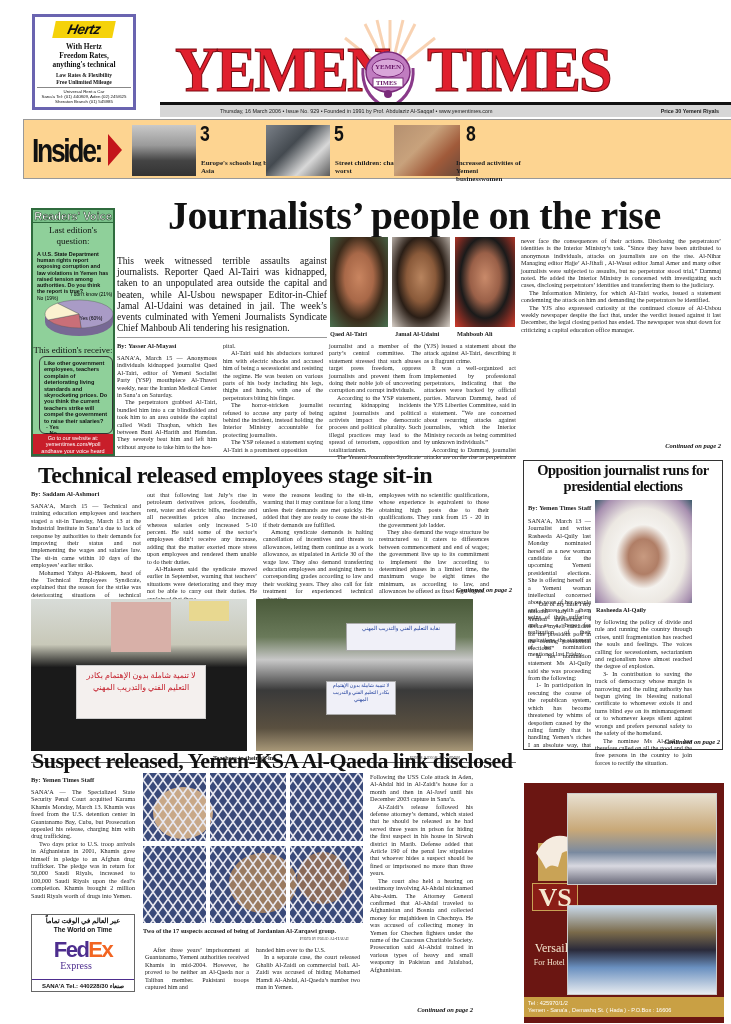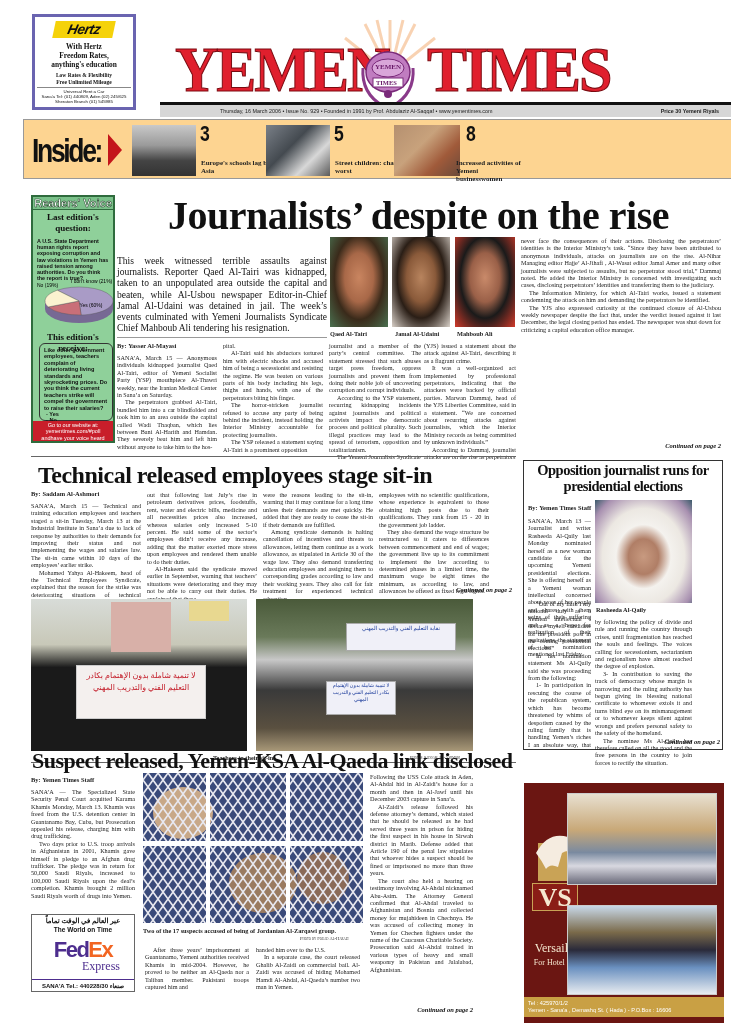--- a/index.html
+++ b/index.html
@@ -28,58 +28,58 @@
 #dateline .p{position:absolute;right:12px;font-weight:bold}
 
 #inside{left:23px;top:119px;width:712px;height:60px;background:#fdd491;border:1px solid #999}
 #inside .lbl{position:absolute;left:8px;top:10px;font-family:"Liberation Sans",sans-serif;font-weight:bold;font-size:34px;line-height:40px;letter-spacing:-3px;transform:scaleX(0.78);transform-origin:left;color:#111}
 #inside .arrow{position:absolute;left:84px;top:14px;width:0;height:0;border-top:16px solid transparent;border-bottom:16px solid transparent;border-left:14px solid #c4151a}
 .ins-item{position:absolute;top:5px;height:50px}
 .ins-item .ph{position:absolute;left:0;top:0;width:64px;height:51px}
 .ins-item .num{position:absolute;left:68px;top:-3px;font-family:"Liberation Sans",sans-serif;font-weight:bold;font-size:22px;line-height:24px;transform:scaleX(0.8);transform-origin:left}
 .ins-item .it{position:absolute;left:69px;top:34px;font-size:7px;line-height:8px;width:110px;font-weight:bold;color:#222}
 
-#voice{left:31px;top:195px;width:84px;height:248px;background:#8fd09a;border:2px solid #2f6b3d}
+#voice{left:31px;top:208px;width:84px;height:248px;background:#8fd09a;border:2px solid #2f6b3d}
 #voice .h{background:#7bc18a;font-family:"Liberation Sans",sans-serif;font-weight:bold;font-size:11px;line-height:12px;color:#fff;text-align:center;-webkit-text-stroke:0.5px #1a3a20;border-bottom:1px solid #2f6b3d}
-#voice .sh{font-weight:bold;font-size:9px;line-height:11px;text-align:center;color:#111;margin-top:2px}
+#voice .sh{font-weight:normal;font-size:9px;line-height:11px;text-align:center;color:#111;margin-top:2px}
 #voice .q{font-family:"Liberation Sans",sans-serif;font-weight:bold;font-size:5.4px;line-height:6.2px;padding:4px 4px 0}
 #pie{position:absolute;left:2px;top:80px;width:80px;height:52px}
 #voice .qbox{position:absolute;left:6px;top:146px;width:74px;height:78px;border:1px solid #333;border-radius:6px;font-family:"Liberation Sans",sans-serif;font-weight:bold;font-size:5.6px;line-height:6.4px;padding:3px 4px}
 #voice .foot{position:absolute;left:0;bottom:0;width:80px;height:20px;background:#c81e2a;color:#fff;font-family:"Liberation Sans",sans-serif;font-size:5.5px;line-height:6.4px;text-align:center;padding-top:1px}
 .hl{font-family:"Liberation Serif",serif;font-weight:bold;color:#111;white-space:nowrap;letter-spacing:-0.5px}
 #h1{left:168px;top:193px;font-size:40px;line-height:46px}
 #lead{left:117px;top:256px;width:210px;font-weight:normal;font-size:9.5px;line-height:11.2px;text-align:justify;color:#111}
 #h2{left:38px;top:461px;font-size:24px;line-height:28px}
 #h3{left:32px;top:748px;font-size:22px;line-height:26px}
 #oppbox{left:523px;top:460px;width:200px;height:290px;border:1px solid #333}
 #h4{left:527px;top:462px;width:192px;font-size:14.5px;line-height:16px;text-align:center;white-space:normal}
 .hrule{position:absolute;height:1px;background:#999}
 #fedex{left:31px;top:914px;width:104px;height:78px;border:1px solid #666;background:#fff;text-align:center}
 #fedex .ar{font-size:7px;line-height:9px;font-weight:bold;margin-top:2px}
 #fedex .w{font-family:"Liberation Sans",sans-serif;font-weight:bold;font-size:6.5px;line-height:8px}
 #fedex .fx{font-family:"Liberation Sans",sans-serif;font-weight:bold;font-size:22px;line-height:24px;letter-spacing:-1.5px;margin-top:4px}
 #fedex .fx .f1{color:#4d2d8e}#fedex .fx .f2{color:#f26522}
-#fedex .ex{font-size:12px;color:#4d2d8e;text-align:right;padding-right:14px;line-height:8px}
+#fedex .ex{font-size:10px;color:#4d2d8e;text-align:center;padding-right:14px;line-height:8px}
 #fedex .tel{position:absolute;left:0;bottom:0;width:100%;height:12px;border-top:1px solid #4d2d8e;font-family:"Liberation Sans",sans-serif;font-weight:bold;font-size:6px;line-height:12px}
 #vers{left:524px;top:783px;width:200px;height:240px;background:#6b1612}
 #vers .name{position:absolute;left:4px;top:158px;width:60px;text-align:center;color:#f5e8d0;font-size:12px;line-height:14px}
 #vers .sub{position:absolute;left:4px;top:175px;width:60px;text-align:center;color:#f5e8d0;font-size:8px;line-height:10px}
 #vers .vs{position:absolute;left:8px;top:100px;width:46px;height:28px;background:#8a1d16;border:1px solid #c9a356;color:#f5e8d0;font-size:26px;line-height:28px;text-align:center;font-weight:bold}
 #vers .addr{position:absolute;left:0;bottom:6px;width:100%;height:20px;background:#c9a044;color:#fff;font-family:"Liberation Sans",sans-serif;font-size:5.6px;line-height:6.5px;padding:3px 4px}
 #vers .room{position:absolute;left:43px;border:1px solid #ccc}
 </style>
 </head>
 <body>
 
 <div id="hertz" class="abs">
   <div class="logo">Hertz</div>
   <div class="l1">
     <div>With Hertz</div>
     <div>Freedom Rates,</div>
-    <div>anything's education</div>
+    <div>anything's technical</div>
   </div>
   <div class="l2">
     <div>Low Rates &amp; Flexibility</div>
     <div>Free Unlimited Mileage</div>
   </div>
   <div class="l3">
     <div>Universal Rent a Car</div>
     <div>Sana'a Tel: (01) 440809, Aden (02) 245/625</div>
     <div>Sheraton Branch (01) 545985</div>
   </div>
@@ -161,21 +161,21 @@
     <div style="padding-left:2px">- No</div>
     <div style="padding-left:2px">- I don't know</div>
   </div>
   <div class="foot">
     <div>Go to our website at:</div>
     <div>yementimes.com/#poll</div>
     <div>andhave your voice heard</div>
   </div>
 </div>
 
-<div id="h1" class="abs hl">Journalists’ despite on the rise</div>
+<div id="h1" class="abs hl">Journalists’ people on the rise</div>
 <div id="lead" class="abs">This week witnessed terrible assaults against journalists. Reporter Qaed Al-Tairi was kidnapped, taken to an unpopulated area outside the capital and beaten, while Al-Usbou newspaper Editor-in-Chief Jamal Al-Udaini was detained in jail. The week’s events culminated with Yemeni Journalists Syndicate Chief Mahboub Ali tendering his resignation.</div>
 <div class="hrule" style="left:117px;top:337px;width:210px"></div>
 
 <div class="photo" style="left:330px;top:237px;width:58px;height:90px;background:radial-gradient(ellipse at 50% 45%,#c98560 0%,#a86848 35%,#3a2a1a 60%,#4a7050 100%)"></div>
 <div class="photo" style="left:392px;top:237px;width:58px;height:90px;background:radial-gradient(ellipse at 50% 45%,#b8845e 0%,#8a5a3a 35%,#2a1e16 58%,#d8d0c8 100%)"></div>
 <div class="photo" style="left:455px;top:237px;width:60px;height:90px;background:radial-gradient(ellipse at 50% 45%,#c98a6a 0%,#9a6048 35%,#1a1a1a 58%,#d23a2a 100%)"></div>
 <div class="abs cap" style="left:330px;top:330px">Qaed Al-Tairi</div>
 <div class="abs cap" style="left:395px;top:330px">Jamal Al-Udaini</div>
 <div class="abs cap" style="left:457px;top:330px">Mahboub Ali</div>
 

